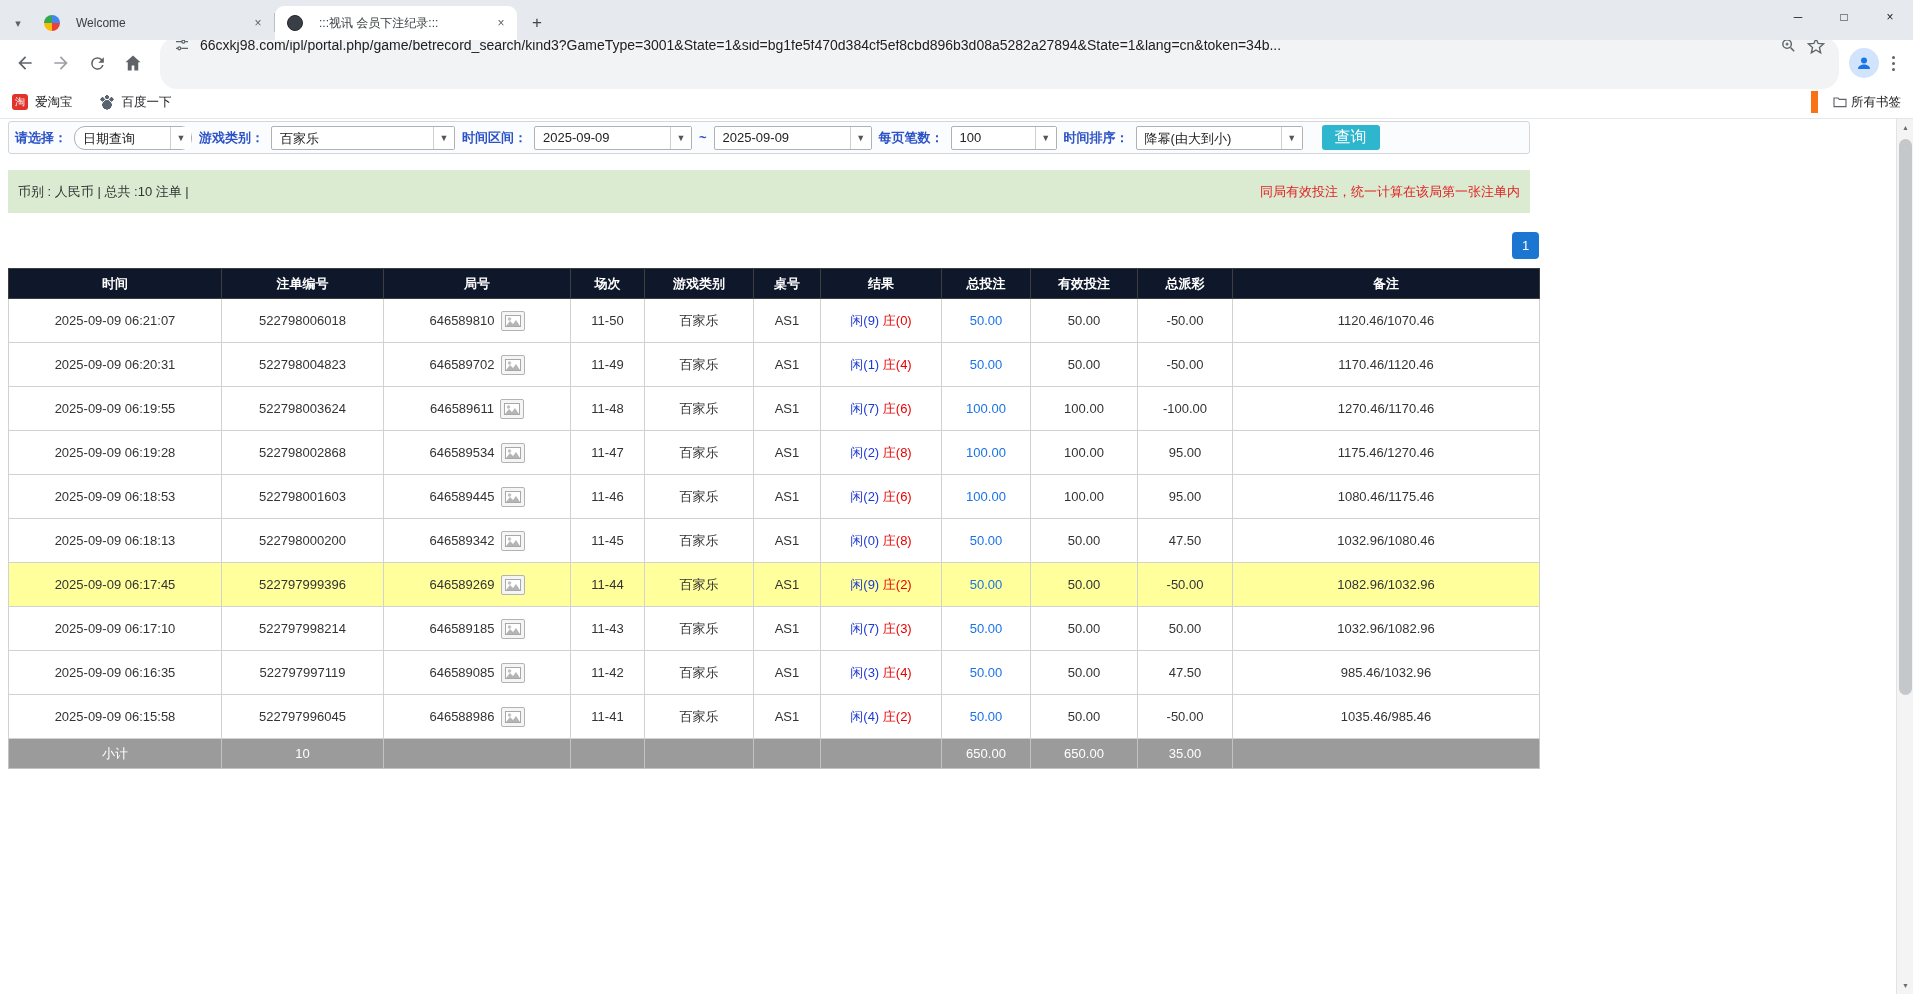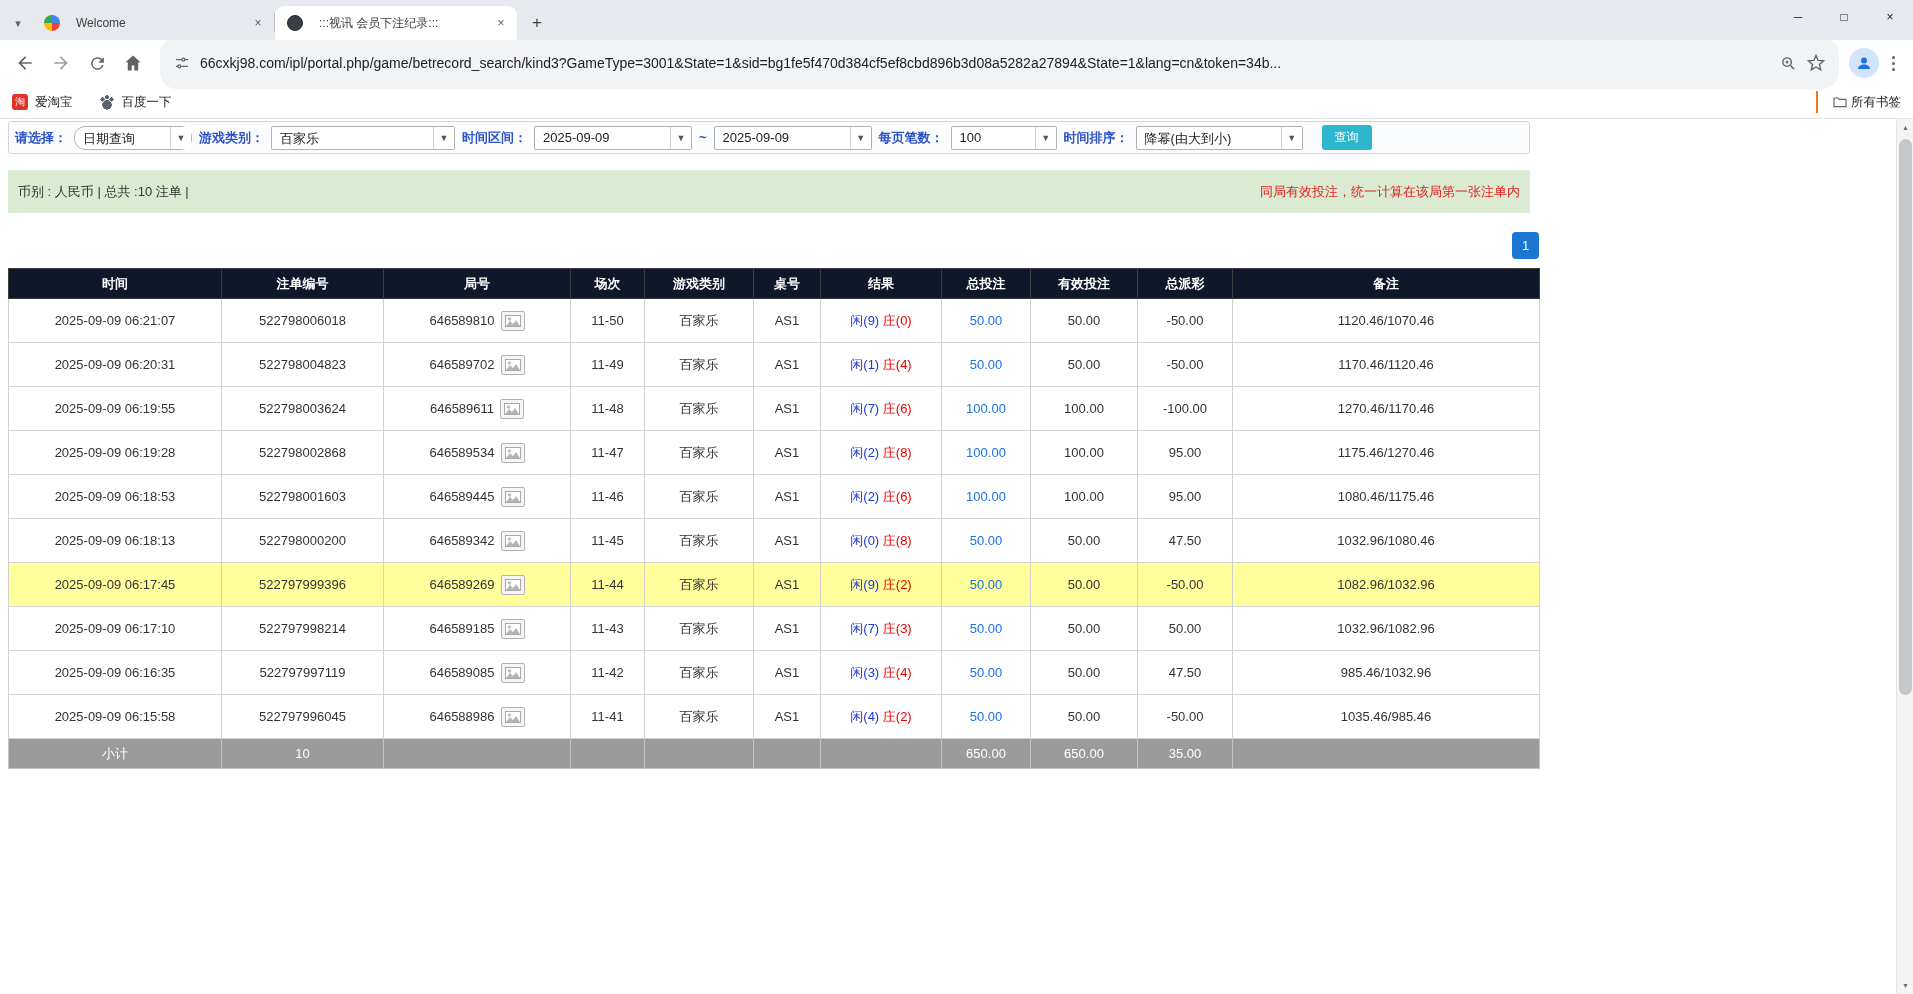--- a/index.html
+++ b/index.html
@@ -21,57 +21,57 @@
   .fav-bet { background: #3a3f45; border: 1px solid #23262a; }
   .tab-sep { width: 1px; height: 19px; background: #b9bec4; margin: 0 0 8px 0; }
   .newtab { width: 28px; height: 28px; margin: 0 0 3px 6px; display: flex; align-items: center; justify-content: center;
     font-size: 17px; color: #444; border-radius: 50%; }
   .wincontrols { position: absolute; right: 0; top: 0; height: 34px; display: flex; }
   .winbtn { width: 46px; height: 34px; display: flex; align-items: center; justify-content: center;
     font-size: 12px; color: #1b1b1b; }
 
   .navbar { height: 46px; background: #fff; display: flex; align-items: center; padding: 0 8px; gap: 2px; }
   .nav-icon { width: 34px; height: 34px; border-radius: 50%; display: flex; align-items: center; justify-content: center; flex: none; }
-  .urlbar { flex: 1; height: 52px; background: #f1f3f4; border-radius: 17px; display: flex; align-items: center;
+  .urlbar { flex: 1; height: 52px; background: #f1f3f4; border-radius: 17px; display: flex; 
     padding: 0 14px; margin: 0 8px; gap: 10px; min-width: 0; }
   .url-text { flex: 1; font-size: 14px; color: #202124; white-space: nowrap; overflow: hidden; }
   .profile-btn { width: 30px; height: 30px; border-radius: 50%; background: #d2e3fc; display: flex;
     align-items: center; justify-content: center; flex: none; }
   .kebab { width: 24px; height: 30px; display: flex; flex-direction: column; align-items: center;
     justify-content: center; gap: 3px; }
   .kebab i { width: 3px; height: 3px; border-radius: 50%; background: #5f6368; }
 
   .bookmarksbar { height: 33px; background: #fff; border-bottom: 1px solid #e4e6e8; display: flex;
     align-items: center; padding: 0 12px; font-size: 12.5px; color: #202124; }
   .bm { display: flex; align-items: center; gap: 7px; margin-right: 26px; }
   .bm-icon-taobao { width: 16px; height: 16px; background: #e0342b; color: #fff; font-size: 10px;
     display: flex; align-items: center; justify-content: center; border-radius: 3px; }
   .bm-icon-baidu { width: 16px; height: 16px; border-radius: 50%; background:
     radial-gradient(circle at 50% 68%, #5a6470 34%, transparent 36%),
     radial-gradient(circle at 22% 34%, #5a6470 12%, transparent 14%),
     radial-gradient(circle at 50% 20%, #5a6470 12%, transparent 14%),
     radial-gradient(circle at 78% 34%, #5a6470 12%, transparent 14%); }
   .bm-right { margin-left: auto; display: flex; align-items: center; gap: 3px;
-    border-left: 2px solid #f97316; padding-left: 14px; height: 22px; }
+    border-left: 7px solid #f97316; padding-left: 14px; height: 22px; }
 
   
   .page { position: relative; height: 875px; background: #fff; }
 
   .filterbar { margin: 2px 0 0 8px; width: 1522px; height: 33px; border: 1px solid #d2d6da; background: #fbfcfd;
     border-radius: 3px; display: flex; align-items: center; padding: 0 6px; gap: 7px; font-size: 13px; }
   .flabel { color: #2b52c7; font-weight: bold; white-space: nowrap; }
   .dd { display: flex; align-items: stretch; height: 24px; border: 1px solid #aeb2b6; background: #fff; border-radius: 2px; }
   .dd .txt { padding: 3px 8px 0; font-size: 13px; color: #222; flex: 1; white-space: nowrap; overflow: hidden; }
   .dd .btn { width: 21px; border-left: 1px solid #ccd0d4; background: #fff; display: flex; align-items: center;
     justify-content: center; color: #555; font-size: 9px; flex: none; }
   .dd-w1 { width: 118px; border-radius: 11px; } .dd-w2 { width: 184px; } .dd-w3 { width: 158px; }
   .dd-w4 { width: 158px; } .dd-w5 { width: 106px; } .dd-w6 { width: 167px; }
   .tilde { color: #2b52c7; font-weight: bold; }
   .search-btn { height: 25px; padding: 0 13px; background: #2fb6cf; color: #fff; border-radius: 3px;
-    display: flex; align-items: center; font-size: 12px; margin-left: 12px; }
+    display: flex; align-items: center; font-size: 16px; margin-left: 12px; }
 
   .summary { margin: 16px 0 0 8px; width: 1522px; height: 43px; background: #daebd2; display: flex;
     align-items: center; justify-content: space-between; padding: 0 10px; font-size: 13px; color: #333; }
   .summary-right { color: #e21f1f; }
 
   .pagination { width: 1531px; margin: 19px 0 0 8px; display: flex; justify-content: flex-end; }
   .page-btn { width: 27px; height: 27px; background: #1b76d2; color: #fff; border-radius: 4px;
     display: flex; align-items: center; justify-content: center; font-size: 13px; }
 
   table.bets { border-collapse: collapse; table-layout: fixed; width: 1531px; margin: 9px 0 0 8px; font-size: 13px; }

